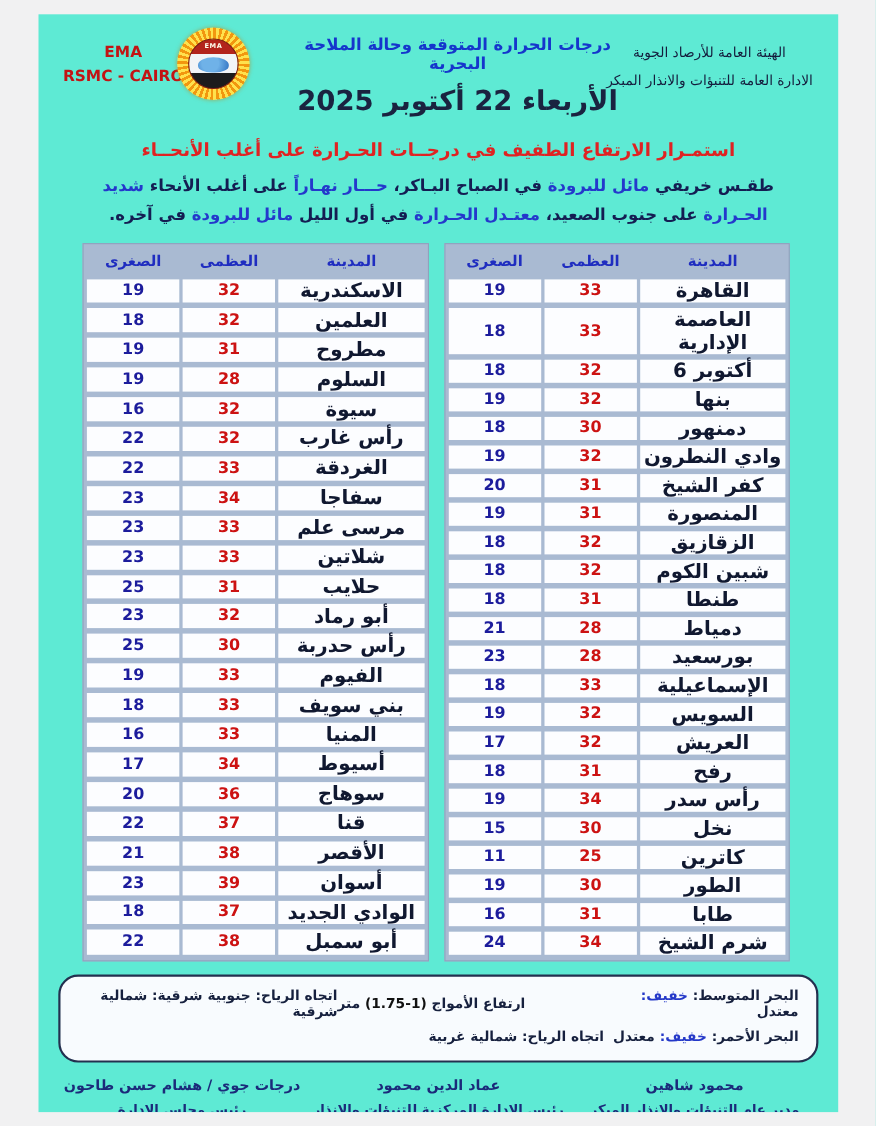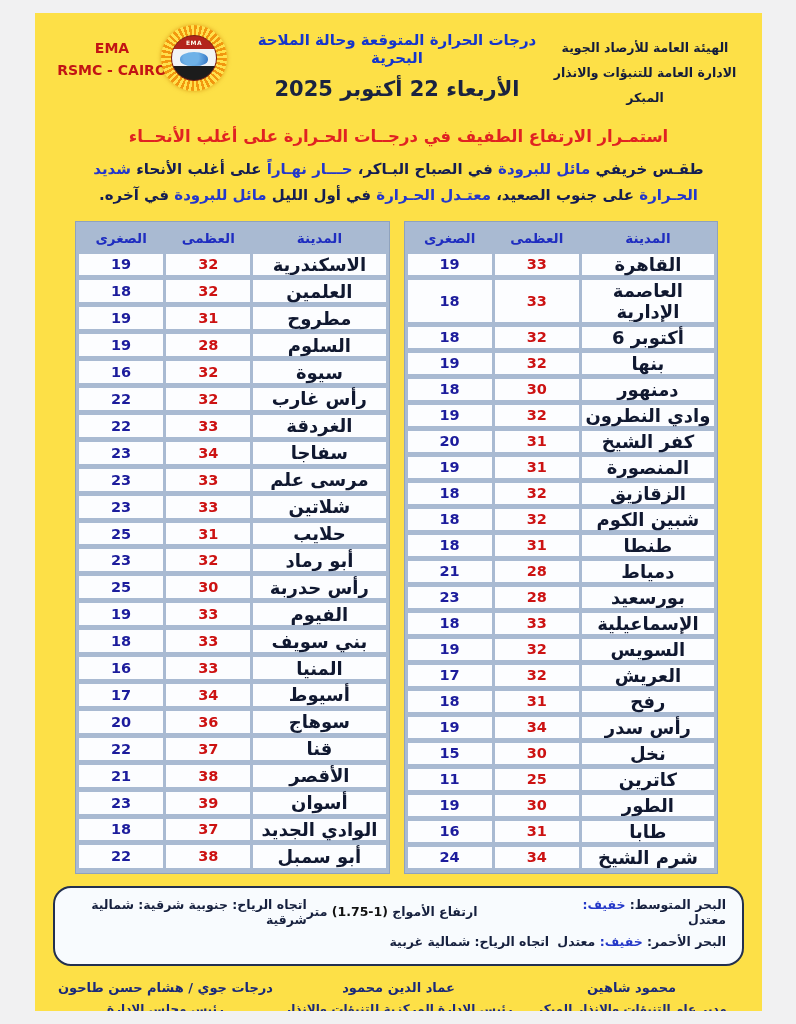--- a/index.html
+++ b/index.html
@@ -1,41 +1,41 @@
 <!DOCTYPE html>
 <html lang="ar"><head>
 <meta charset="utf-8">
 <style>
   * { box-sizing: border-box; margin: 0; padding: 0; }
   html,body { width:796px; height:1024px; background:#f1f1f2; overflow:hidden;
               font-family:"DejaVu Sans", sans-serif; }
   .sheet { position:relative; width:727px; height:998px; margin:13px 34px 13px 35px;
-           background:#fde047; direction:rtl; overflow:hidden; }
+           background:#5eead4; direction:rtl; overflow:hidden; }
 
   
   .header { position:relative; height:100px; direction:ltr; }
   .ema-block { position:absolute; left:22px; top:24px; width:110px; text-align:center;
                color:#c21414; font-weight:bold; font-size:14px; line-height:1.6; }
   .logo { position:absolute; left:126px; top:12px; width:66px; height:66px; border-radius:50%;
           background:repeating-conic-gradient(#f2970f 0 5deg,#ffe14d 5deg 10deg);
           display:flex; align-items:center; justify-content:center;
           box-shadow:0 0 4px rgba(200,120,0,.6); }
   .logo-core { width:46px; height:46px; border-radius:50%; overflow:hidden; position:relative;
                border:1.5px solid #7a1d14;
                background:linear-gradient(180deg,#b3241c 0 30%,#f2f4f6 30% 68%,#1c1c1c 68% 100%); }
   .logo-ema { position:absolute; top:3px; left:0; right:0; text-align:center;
               font-size:6px; font-weight:bold; color:#ffe; letter-spacing:.5px; }
   .logo-cloud { position:absolute; top:16px; left:8px; width:28px; height:14px;
                 background:radial-gradient(circle at 40% 40%, #6fb2e8 0 40%, #2e6fc0 100%);
                 border-radius:50% 50% 45% 45%; }
-  .titles { position:absolute; left:197px; top:18px; width:330px; text-align:center; direction:rtl; }
+  .titles { position:absolute; left:216px; top:18px; width:330px; text-align:center; direction:rtl; }
   .doc-title { color:#1536cc; font-weight:bold; font-size:15px; }
-  .doc-date { color:#1a2340; font-weight:bold; font-size:21px; margin-top:10px; }
+  .doc-date { color:#1a2340; font-weight:bold; font-size:25px; margin-top:10px; }
   .agency { position:absolute; right:12px; top:22px; width:210px; text-align:center; direction:rtl;
-            color:#141c3c; font-weight:bold; font-size:12.5px; line-height:2; }
+            color:#141c3c; font-weight:normal; font-size:12.5px; line-height:2; }
 
   
   .headline { margin-top:14px; text-align:center; color:#e02222; font-weight:bold; font-size:16.5px; }
   .synopsis { margin:10px 28px 0 28px; text-align:center; font-weight:bold; font-size:15px;
               line-height:1.75; color:#141d52; }
   .synopsis .blue { color:#2438cc; }
   .synopsis .dark { color:#141d52; }
 
   
   .tables-row { display:flex; gap:14px; margin:12px 44px 0 40px; }

